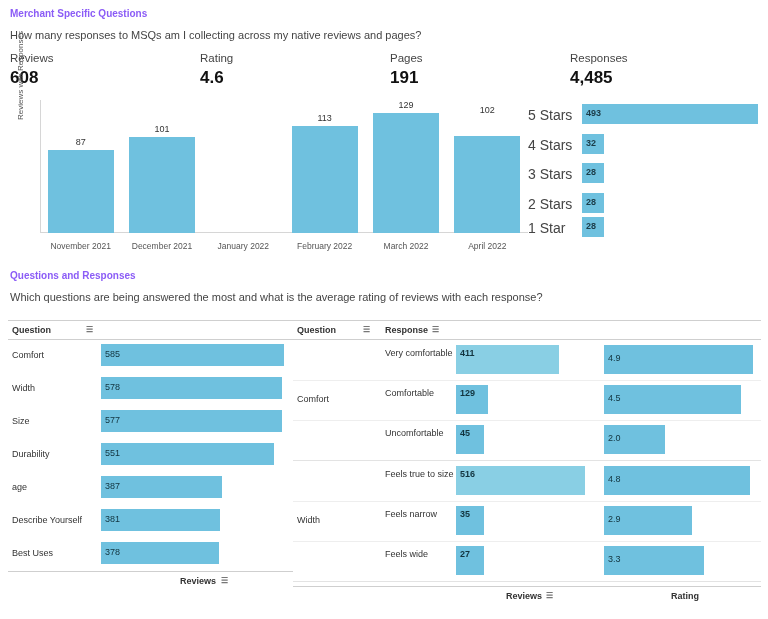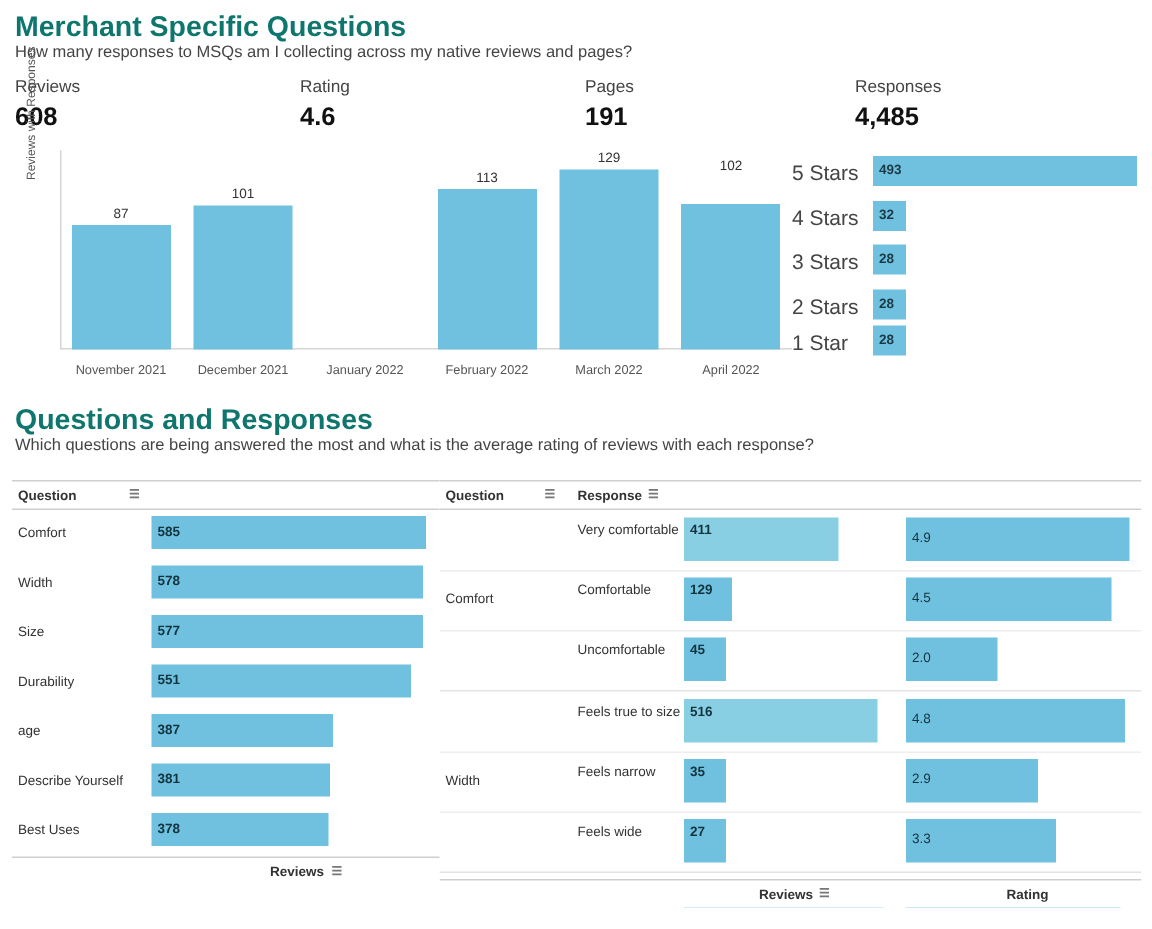--- a/index.html
+++ b/index.html
@@ -5,21 +5,21 @@
   html, body { margin:0; padding:0; }
   body {
     width:768px; height:619px;
     background:#ffffff;
     font-family:"Liberation Sans", sans-serif;
     color:#333333;
     overflow:hidden;
     position:relative;
   }
   .section-title {
-    font-size:19px; font-weight:bold; color:#0f766e;
+    font-size:10px; font-weight:bold; color:#8b5cf6;
     margin:0; padding:0;
   }
   .section-sub {
     font-size:11px; color:#444; margin:0; padding:0;
   }
   
   #kpis { position:absolute; left:10px; top:52px; width:748px; height:40px; }
   .kpi { position:absolute; }
   .kpi .kpi-label { font-size:11.5px; color:#444; }
   .kpi .kpi-value { font-size:17px; font-weight:bold; color:#111; margin-top:4px;}
@@ -57,21 +57,21 @@
   #qtable { position:absolute; left:8px; top:320px; width:285px; }
   .tbl-head {
     border-top:1px solid #cfcfcf; border-bottom:1px solid #cfcfcf;
     height:18px; position:relative; font-size:9px; color:#333; font-weight:bold;
   }
   .tbl-head .h-label { position:absolute; top:4px; }
   .sort-ico { font-size:8px; color:#777; }
   .qrow { position:relative; height:33px; }
   .qrow .qname { position:absolute; left:4px; top:10px; font-size:9px; color:#333; }
   .qrow .qbar { position:absolute; left:93px; top:4px; height:22px; background:#6fc1df; }
-  .qrow .qval { position:absolute; left:97px; top:9px; font-size:9px; font-weight:bold; color:#12343f; }
+  .qrow .qval { position:absolute; left:97px; top:9px; font-size:9px; font-weight:normal; color:#12343f; }
   #qtable .tbl-foot {
     border-top:1px solid #cfcfcf; height:18px; position:relative;
     font-size:9px; font-weight:bold; color:#333;
   }
   #qtable .tbl-foot .f-label { position:absolute; left:172px; top:4px; }
   
   #rtable { position:absolute; left:293px; top:320px; width:468px; height:285px; overflow:hidden; }
   .r-head { position:relative; height:18px; border-top:1px solid #cfcfcf; border-bottom:1px solid #cfcfcf;
             font-size:9px; font-weight:bold; color:#333; }
   .r-head .h1 { position:absolute; left:4px; top:4px; }

